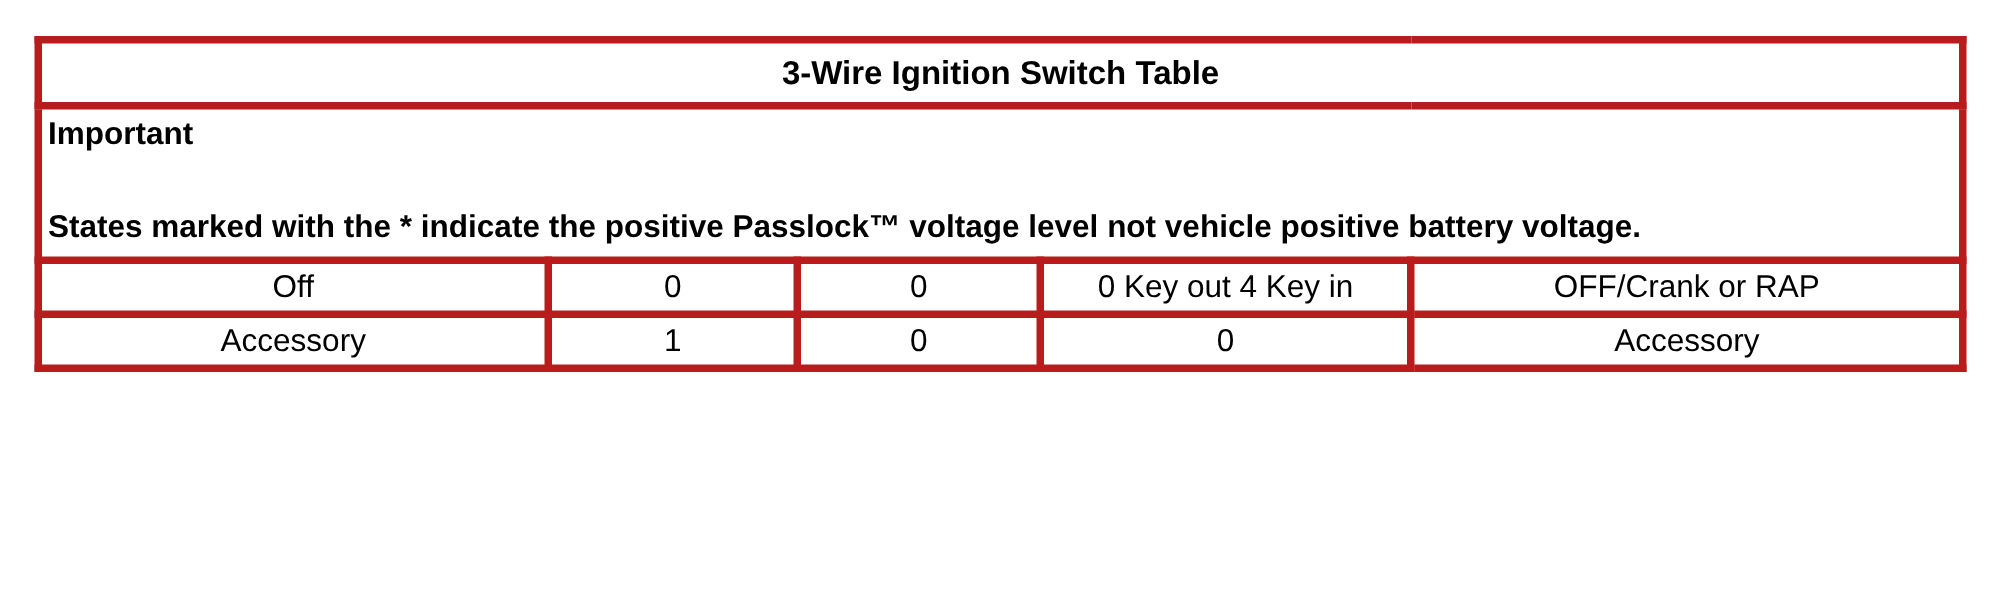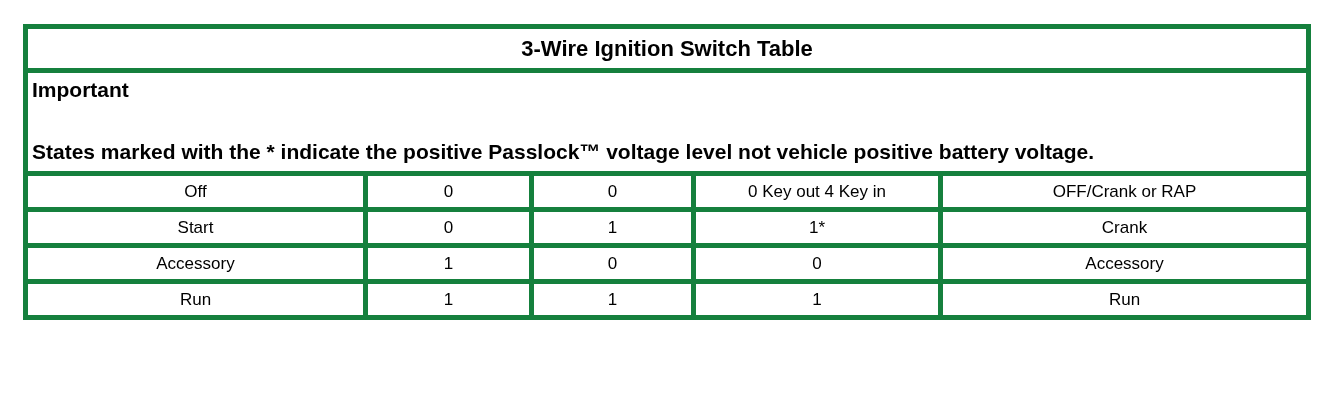--- a/index.html
+++ b/index.html
@@ -20,21 +20,21 @@
     position: absolute;
     left: 23px;
     top: 24px;
     width: 1283px;
     border-collapse: collapse;
     table-layout: fixed;
     background: #ffffff;
   }
   table.ign-table td,
   table.ign-table th {
-    border: 5px solid #15803d;
+    border: 5px solid #b91c1c;
     font-family: "Liberation Sans", sans-serif;
     color: #000000;
     background: #ffffff;
     text-align: center;
     vertical-align: middle;
     padding: 0;
     overflow: hidden;
     white-space: nowrap;
   }
   tr.title-row td {
@@ -55,21 +55,21 @@
     line-height: 31px;
     height: 97px;
     padding: 1px 4px 0 4px;
     white-space: normal;
   }
   .note-spacer {
     height: 31px;
   }
   tr.data-row td {
     font-weight: normal;
-    font-size: 17px;
+    font-size: 21px;
     height: 31px;
   }
 </style>
 </head>
 <body>
 
 <div class="page">
   <table class="ign-table">
     <colgroup>
       <col style="width:340px">
@@ -94,38 +94,24 @@
     </tr>
 
     <tr class="data-row">
       <td>Off</td>
       <td>0</td>
       <td>0</td>
       <td>0 Key out 4 Key in</td>
       <td>OFF/Crank or RAP</td>
     </tr>
 
-    <tr class="data-row">
-      <td>Start</td>
-      <td>0</td>
-      <td>1</td>
-      <td>1*</td>
-      <td>Crank</td>
-    </tr>
 
     <tr class="data-row">
       <td>Accessory</td>
       <td>1</td>
       <td>0</td>
       <td>0</td>
       <td>Accessory</td>
     </tr>
 
-    <tr class="data-row">
-      <td>Run</td>
-      <td>1</td>
-      <td>1</td>
-      <td>1</td>
-      <td>Run</td>
-    </tr>
   </tbody>
     </table>
 </div>
 
 </body></html>

